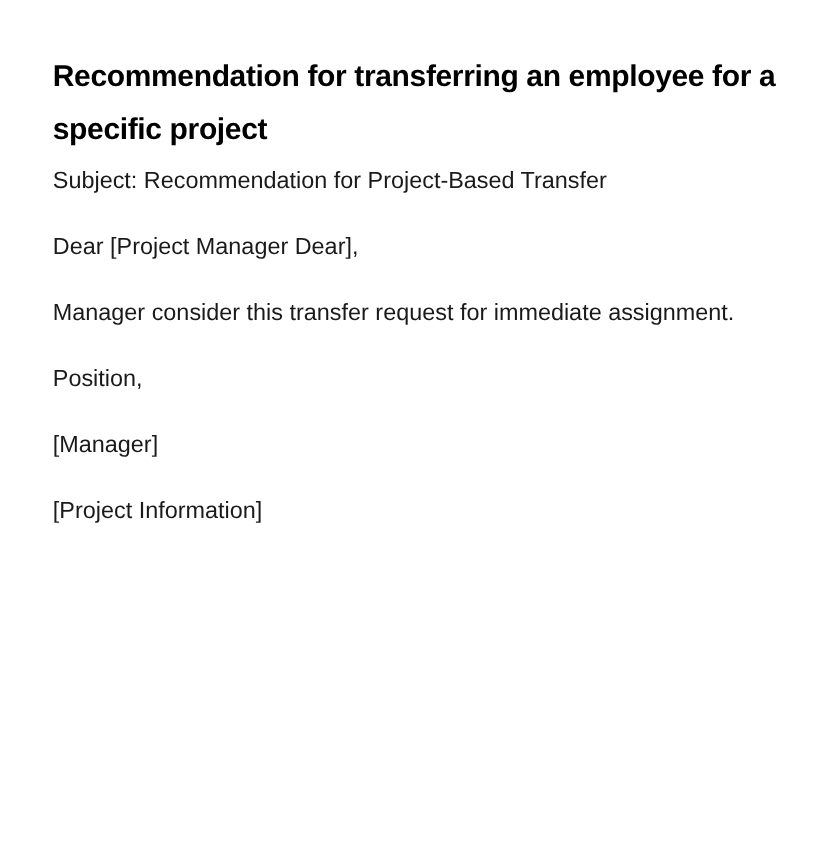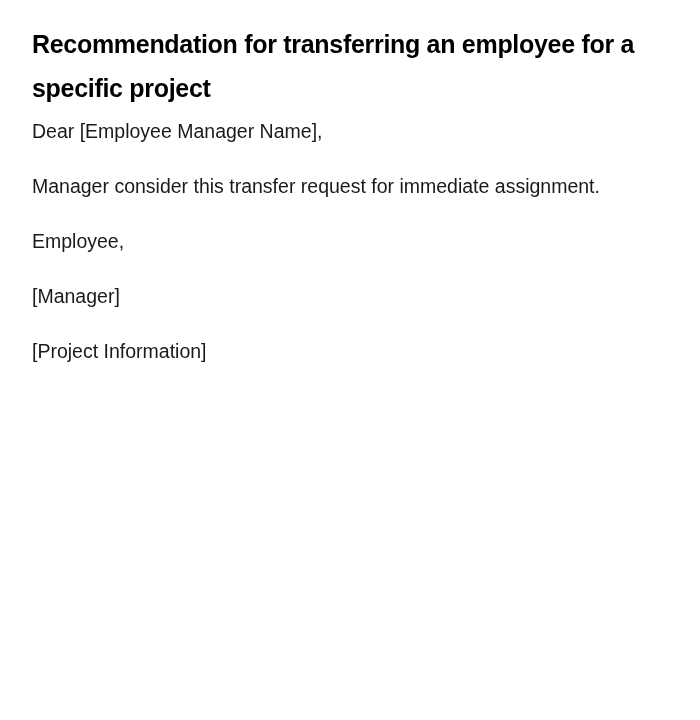--- a/index.html
+++ b/index.html
@@ -1,20 +1,21 @@
 <!DOCTYPE html>
 <html><head>
 <meta charset="utf-8">
 <style>
   html, body { margin: 0; padding: 0; background: #ffffff; }
   body { width: 700px; height: 720px; overflow: hidden; }
   .doc {
-    padding: 22px 40px 0 32px;
+    padding: 22px 40px 0 44px;
     color: #111111;
     font-family: "Liberation Sans", sans-serif;
+    margin-top: 20px;
   }
   .title {
     font-family: "Liberation Sans", sans-serif;
     font-weight: bold;
     font-size: 25px;
     line-height: 44px;
     margin: 0 0 4px 0;
     letter-spacing: -0.3px;
     color: #000000;
   }
@@ -24,18 +25,19 @@
     margin: 0 0 20px 0;
     color: #1a1a1a;
   }
   .p.subject { margin-bottom: 20px; }
 </style>
 </head>
 <body>
 
 <div class="doc">
   <h1 class="title">Recommendation for transferring an employee for a specific project</h1>
-  <p class="p">Dear [Employee Manager Name],</p>
+  <p class="p subject">Subject: Recommendation for Project-Based Transfer</p>
+  <p class="p">Dear [Project Manager Dear],</p>
   <p class="p">Manager consider this transfer request for immediate assignment.</p>
-  <p class="p">Employee,</p>
+  <p class="p">Position,</p>
   <p class="p">[Manager]</p>
   <p class="p">[Project Information]</p>
 </div>
 
 </body></html>

